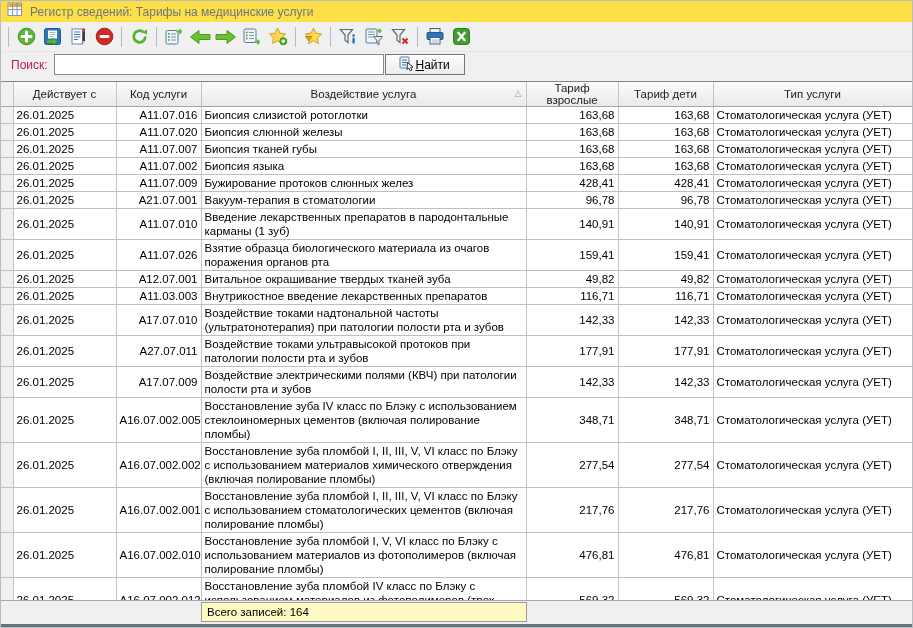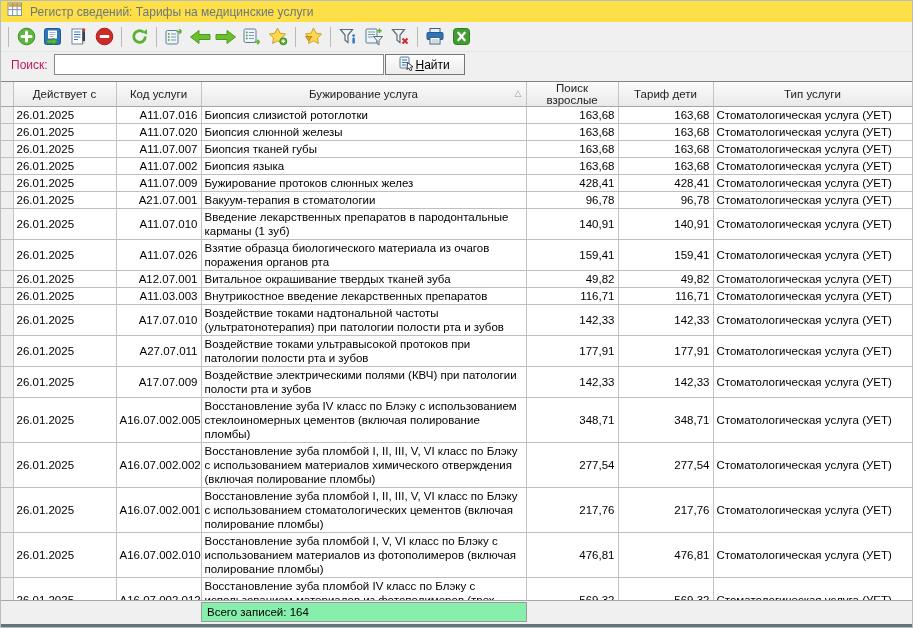--- a/index.html
+++ b/index.html
@@ -32,21 +32,21 @@
     position:relative; padding:0 10px; cursor:pointer;
   }
   table.grid td { padding:1px 3px; line-height:14px; vertical-align:middle; background:#fff; cursor:default; }
   td.sel, th.sel { background:#f0f0f0 !important; border-right:1px solid #a5a5a5; padding:0; }
   td.c-date { padding-left:5px; }
   td.c-code { text-align:right; padding-right:4px;margin-top:23px; }
   td.c-adult, td.c-child { text-align:right; padding-right:4px; }
   .sort-glyph { position:absolute; right:4px; top:6px; font-size:9px; color:#9aa0a6; }
   
   .footerbar { flex:0 0 auto; height:23px; background:#f0f0f0; position:relative; }
-  .count-box { position:absolute; left:200px; top:1px; width:326px; height:20px; border:1px solid #9b9b9b; display:flex; align-items:center; padding-left:5px; font-size:11.5px; color:#000; background:#86efac; }
+  .count-box { position:absolute; left:200px; top:1px; width:326px; height:20px; border:1px solid #9b9b9b; display:flex; align-items:center; padding-left:5px; font-size:11.5px; color:#000; background:#fef9c3; }
   .bottom-edge { flex:0 0 auto; height:3px; background:#64757a; }
 </style>
 </head>
 <body>
 
 <div class="window">
 
   <div class="titlebar">
     <span>
       <svg width="16" height="15" viewBox="0 0 16 15">
@@ -243,24 +243,24 @@
           <th class="sel">
             <span>
               <svg width="10" height="13" viewBox="0 0 10 13">
                   <path d="M2 2.5h1M2 5.2h1M2 7.9h1M2 10.6h1M4.5 2.5h4M4.5 5.2h4M4.5 7.9h4M4.5 10.6h4" stroke="#555" stroke-width="1"></path>
                 </svg>
             </span>
           </th>
           <th>Действует с</th>
           <th>Код услуги</th>
           <th>
-            <span>Бужирование услуга</span>
+            <span>Воздействие услуга</span>
             <span class="sort-glyph">△</span>
           </th>
-          <th>Поиск взрослые</th>
+          <th>Тариф взрослые</th>
           <th>Тариф дети</th>
           <th>Тип услуги</th>
         </tr>
       </thead>
       <tbody>
           <tr>
             <td class="sel"></td>
             <td class="c-date">26.01.2025</td>
             <td class="c-code">A11.07.016</td>
             <td class="c-service">Биопсия слизистой ротоглотки</td>

